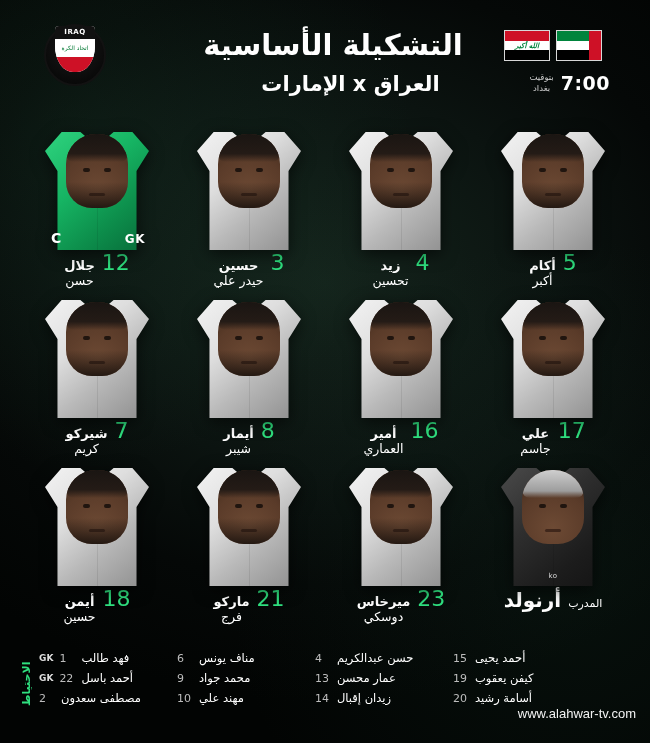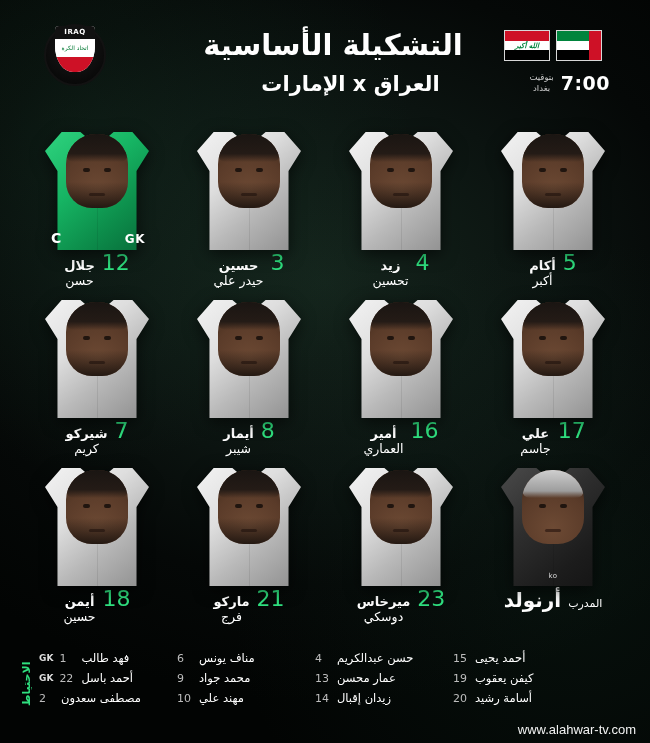--- a/index.html
+++ b/index.html
@@ -371,21 +371,21 @@
   .sub .gk {
     color: #dedede;
     font-size: 9px;
     font-weight: bold;
     order: 3;
   }
 
   .watermark {
     position: absolute;
     right: 14px;
-    bottom: 6px;
+    bottom: 22px;
     color: #ffffff;
     font-size: 13px;
     font-family: "Liberation Sans", sans-serif;
     opacity: .95;
     direction: ltr;
   }
 </style>
 </head>
 <body>
 

